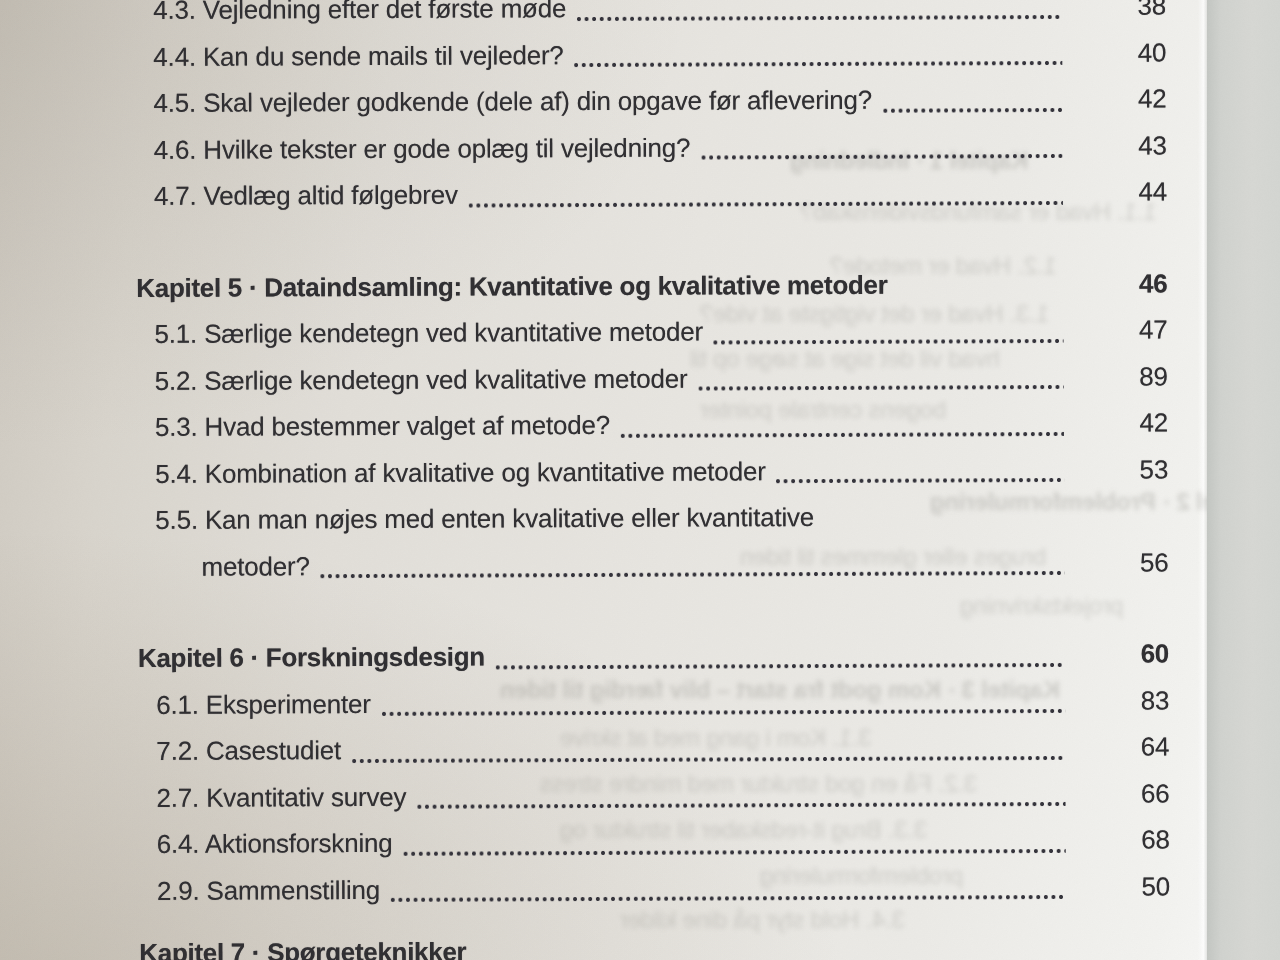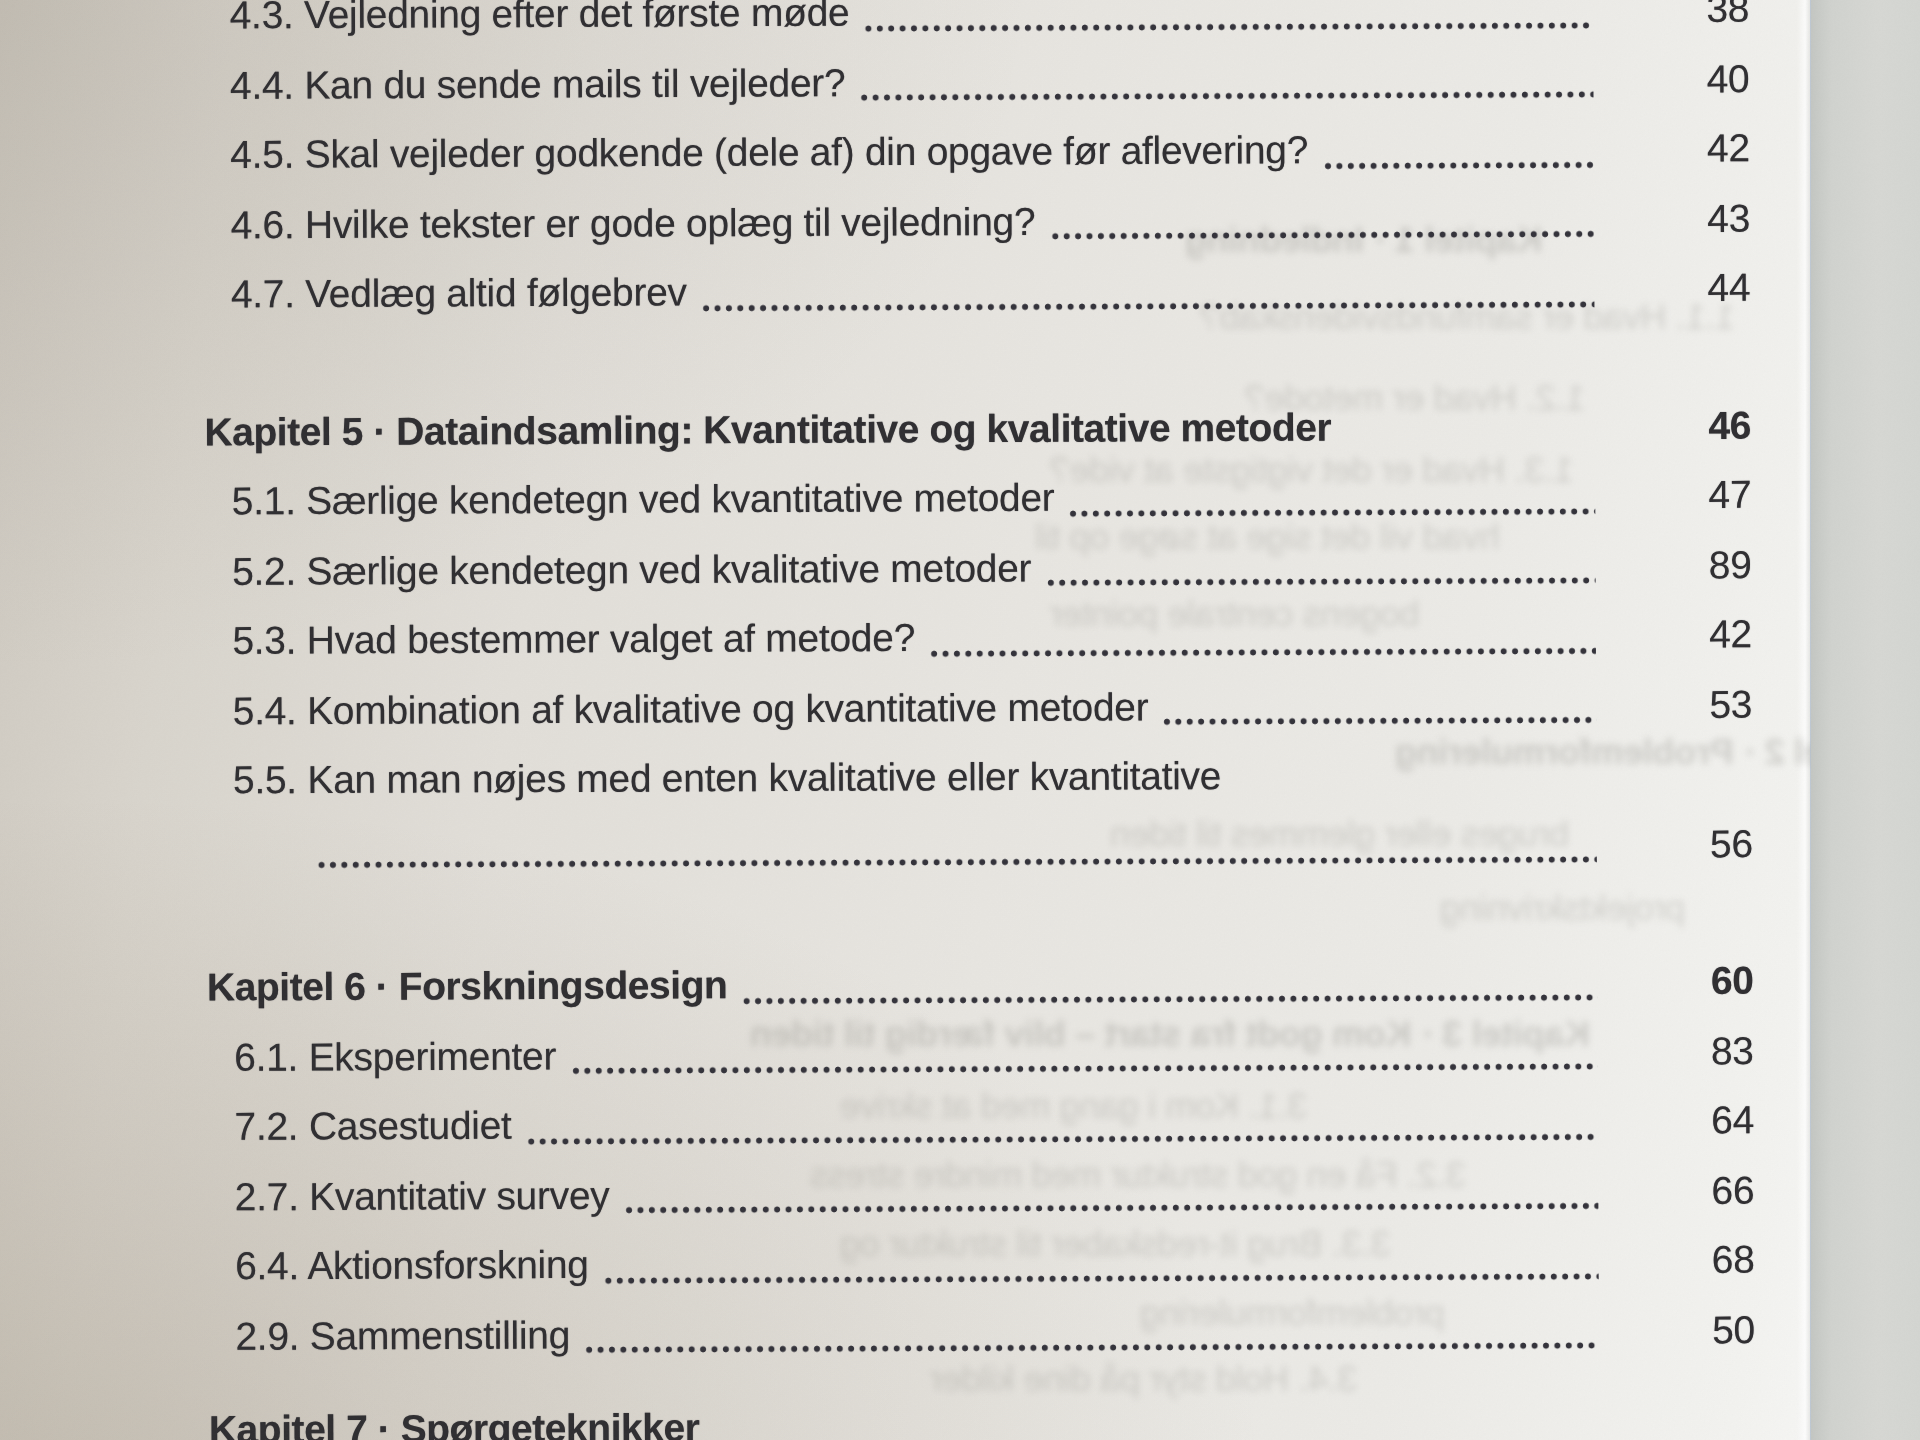--- a/index.html
+++ b/index.html
@@ -142,20 +142,21 @@
       <span class="lbl">5.4. Kombination af kvalitative og kvantitative metoder</span>
       <span class="leader"></span>
       <span class="num">53</span>
     </div>
     <div class="row item no-dots">
       <span class="lbl">5.5. Kan man nøjes med enten kvalitative eller kvantitative</span>
       <span class="leader"></span>
       <span class="num"></span>
     </div>
     <div class="row item cont">
+      <span class="lbl">metoder?</span>
       <span class="leader"></span>
       <span class="num">56</span>
     </div>
 
     <div class="row chapter">
       <span class="lbl">Kapitel 6 · Forskningsdesign</span>
       <span class="leader"></span>
       <span class="num">60</span>
     </div>
     <div class="row item">

